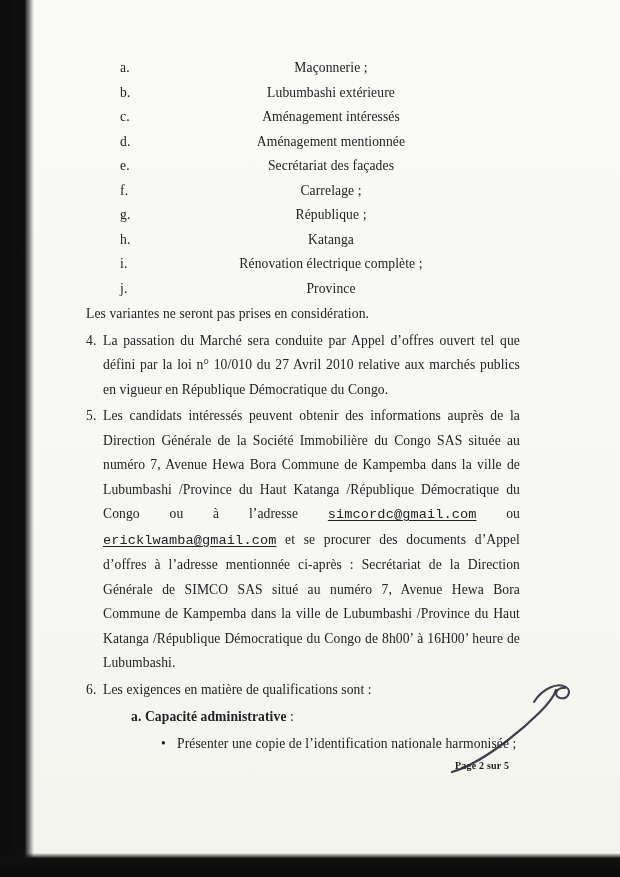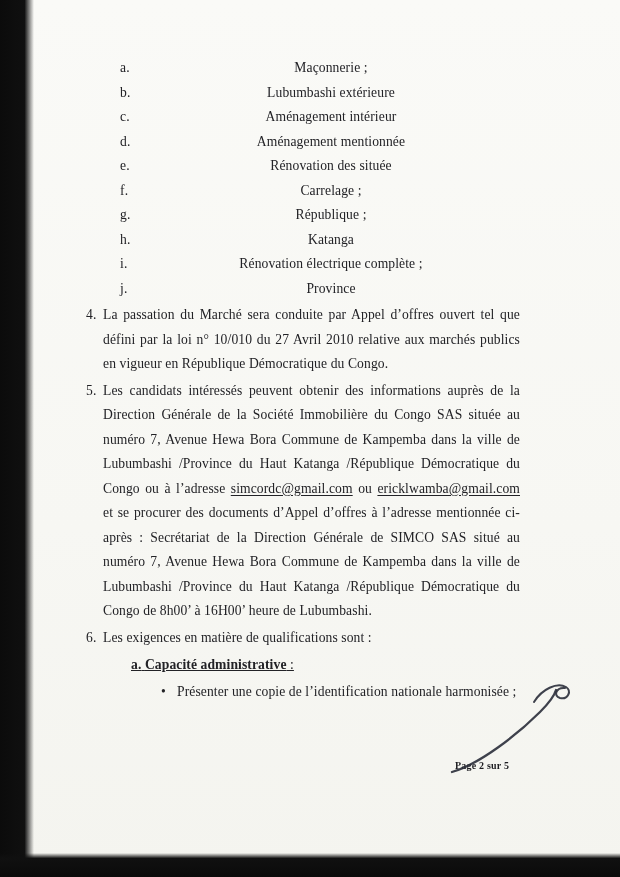--- a/index.html
+++ b/index.html
@@ -40,23 +40,23 @@
   .work-row { display: flex; }
   .work-letter { flex: 0 0 22px; }
   .work-text { flex: 1; text-align: center; }
 
   .note { margin-top: 1px; }
 
   .num-item { display: flex; margin-top: 2px; }
   .num { flex: 0 0 17px; }
   .body { flex: 1; text-align: justify; }
 
-  .email { text-decoration: underline; text-underline-offset: 2px; }
+  .email { text-decoration: underline; text-underline-offset: 2px; font-family: Liberation Mono, monospace; }
 
-  .sub-a { margin-left: 45px; margin-top: 3px; text-decoration: underline; }
+  .sub-a { margin-left: 45px; margin-top: 3px; }
   .bold { font-weight: bold; }
 
   .bullet-row { display: flex; margin-left: 75px; margin-top: 2px; }
   .bullet-marker { flex: 0 0 16px; }
   .bullet-text { flex: 1; }
 
   .signature {
     position: absolute; left: 446px; top: 680px;
     width: 132px; height: 100px; z-index: 2;
     pointer-events: none;
@@ -82,29 +82,29 @@
       <div class="work-row">
         <span class="work-letter">a.</span>
         <span class="work-text">Maçonnerie ;</span>
       </div>
       <div class="work-row">
         <span class="work-letter">b.</span>
         <span class="work-text">Lubumbashi extérieure</span>
       </div>
       <div class="work-row">
         <span class="work-letter">c.</span>
-        <span class="work-text">Aménagement intérieur</span>
+        <span class="work-text">Aménagement intéressés</span>
       </div>
       <div class="work-row">
         <span class="work-letter">d.</span>
         <span class="work-text">Aménagement mentionnée</span>
       </div>
       <div class="work-row">
         <span class="work-letter">e.</span>
-        <span class="work-text">Rénovation des située</span>
+        <span class="work-text">Secrétariat des façades</span>
       </div>
       <div class="work-row">
         <span class="work-letter">f.</span>
         <span class="work-text">Carrelage ;</span>
       </div>
       <div class="work-row">
         <span class="work-letter">g.</span>
         <span class="work-text">République ;</span>
       </div>
       <div class="work-row">
@@ -114,20 +114,21 @@
       <div class="work-row">
         <span class="work-letter">i.</span>
         <span class="work-text">Rénovation électrique complète ;</span>
       </div>
       <div class="work-row">
         <span class="work-letter">j.</span>
         <span class="work-text">Province</span>
       </div>
     </div>
 
+    <div class="note">Les variantes ne seront pas prises en considération.</div>
 
     <div class="num-item">
       <span class="num">4.</span>
       <p class="body">La passation du Marché sera conduite par Appel d’offres ouvert tel que défini par la loi n° 10/010 du 27 Avril 2010 relative aux marchés publics en vigueur en République Démocratique du Congo.</p>
     </div>
 
     <div class="num-item">
       <span class="num">5.</span>
       <p class="body"><span>Les candidats intéressés peuvent obtenir des informations auprès de la Direction Générale de la Société Immobilière du Congo SAS située au numéro 7, Avenue Hewa Bora Commune de Kampemba dans la ville de Lubumbashi /Province du Haut Katanga /République Démocratique du Congo ou à l’adresse </span><span class="email">simcordc@gmail.com</span><span> ou </span><span class="email">ericklwamba@gmail.com</span><span> et se procurer des documents d’Appel d’offres à l’adresse mentionnée ci-après : Secrétariat de la Direction Générale de SIMCO SAS situé au numéro 7, Avenue Hewa Bora Commune de Kampemba dans la ville de Lubumbashi /Province du Haut Katanga /République Démocratique du Congo de 8h00’ à 16H00’ heure de Lubumbashi.</span></p>
     </div>

